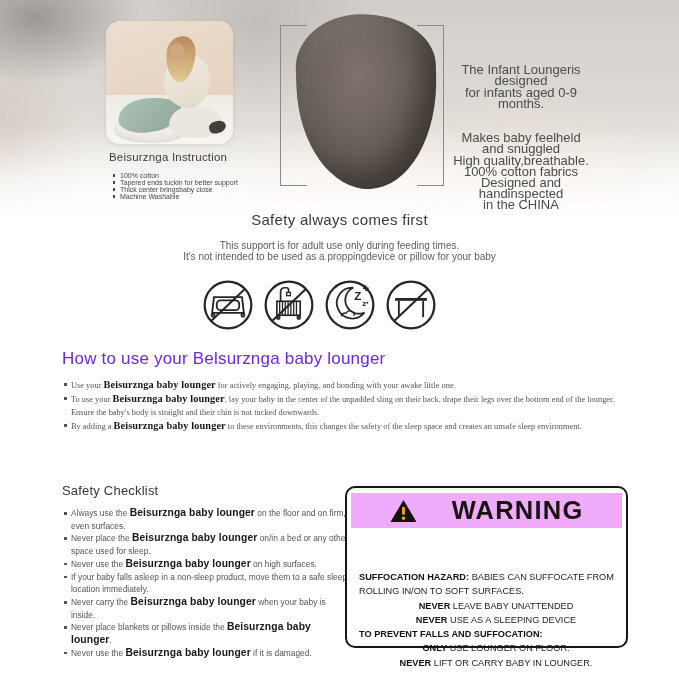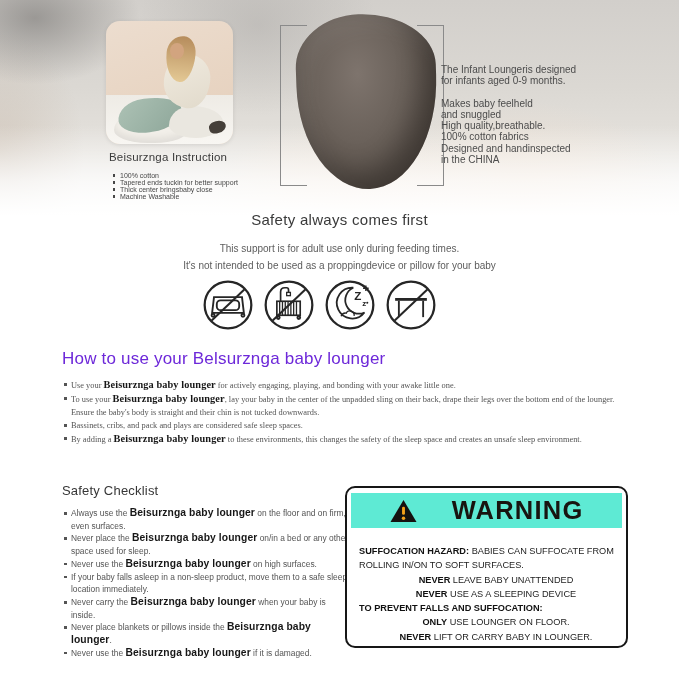--- a/index.html
+++ b/index.html
@@ -47,27 +47,27 @@
       border-top:1px solid #8a8a8a;border-bottom:1px solid #8a8a8a;}
   .bracket-left{left:280px;border-left:1px solid #8a8a8a;}
   .bracket-right{left:417px;border-right:1px solid #8a8a8a;}
 
   .instruction-title{position:absolute;left:109px;top:151px;z-index:3;font-size:11.5px;color:#3b3b3b;letter-spacing:.2px;text-align:right;}
   .instruction-bullets{position:absolute;left:112px;top:172px;z-index:3;margin:0;padding:0;list-style:none;
       font-size:7px;line-height:7px;color:#474747;width:180px;}
   .instruction-bullets li{position:relative;padding-left:8px;}
   .instruction-bullets li::before{content:"";position:absolute;left:1px;top:2.4px;width:2.4px;height:2.4px;background:#474747;}
 
-  .hero-right{position:absolute;left:441px;top:53px;width:160px;z-index:3;
-      font-size:10px;line-height:11.2px;color:#4c4c4c;white-space:pre-line;}
-  .hero-right .blk2{}
+  .hero-right{position:absolute;left:441px;top:53px;width:160px;z-index:3;text-align:center;
+      font-size:13px;line-height:11.2px;color:#4c4c4c;white-space:pre-line;}
+  .hero-right .blk2{margin-top:12px;}
 
   
   .safety-title{position:absolute;left:0;right:0;top:211px;text-align:center;font-size:15px;color:#3a3a3a;letter-spacing:.3px;}
-  .safety-par{position:absolute;left:0;right:0;top:240px;text-align:center;font-size:10px;line-height:17px;
+  .safety-par{position:absolute;left:0;right:0;top:240px;text-align:center;font-size:10px;line-height:11px;
       color:#5d5d5d;white-space:pre-line;}
   .icons{position:absolute;left:200px;top:277px;display:flex;gap:5px;}
   .icons svg{display:block;}
 
   
   .howto-title{position:absolute;left:62px;top:349px;font-size:17px;color:#6d28d9;letter-spacing:.2px;}
   .howto-list{position:absolute;left:63px;top:378px;width:566px;margin:0;padding:0;list-style:none;
       font-size:8.4px;line-height:13px;color:#545454;font-family:Liberation Serif, serif;}
   .howto-list li{position:relative;padding-left:8px;}
   .howto-list li::before{content:"";position:absolute;left:1px;top:5.2px;width:2.6px;height:2.6px;background:#545454;}
@@ -78,21 +78,21 @@
   .checklist{position:absolute;left:63px;top:507px;width:288px;margin:0;padding:0;list-style:none;
       font-size:8.4px;line-height:12.7px;color:#545454;}
   .checklist li{position:relative;padding-left:8px;}
   .checklist li::before{content:"";position:absolute;left:1px;top:5px;width:2.6px;height:2.6px;background:#545454;}
 
   
   .warning-box{position:absolute;left:345px;top:486px;width:283px;height:162px;background:#fff;
       border:2px solid #171717;border-radius:10px;box-sizing:border-box;}
   .warn-header{margin:5px 4px 0 4px;height:35px;display:flex;align-items:center;justify-content:center;gap:11px;}
   .warn-word{font-size:25px;font-weight:bold;color:#181410;letter-spacing:1.2px;transform:scaleX(1.02);}
-  .warn-body{padding:16px 8px 0 12px;font-size:9.2px;line-height:14.3px;color:#1d1d1d;}
+  .warn-body{padding:10px 8px 0 12px;font-size:9.2px;line-height:14.3px;color:#1d1d1d;margin-top:32px;}
   .warn-body .b{font-weight:bold;color:#111;}
   .warn-body .ind{padding-left:15px;text-align:center;}
 </style>
 </head>
 <body>
 
 <div class="page">
 
   <div class="hero">
     <div class="hero-photo">
@@ -181,37 +181,36 @@
         <line x1="43" y1="25.5" x2="43" y2="43"></line>
         <line x1="12.5" y1="46.5" x2="47.5" y2="13.5" stroke-width="2.2"></line>
       </g>
     </svg>
   </div>
 
   <div class="howto-title">How to use your Belsurznga baby lounger</div>
   <ul class="howto-list">
       <li><span>Use your </span><span class="b">Beisurznga baby lounger</span><span> for actively engaging, playing, and bonding with your awake little one.</span></li>
       <li><span>To use your </span><span class="b">Beisurznga baby lounger</span><span>, lay your baby in the center of the unpadded sling on their back, drape their legs over the bottom end of the lounger. Ensure the baby's body is straight and their chin is not tucked downwards.</span></li>
-      <li><span>Bassinets, cribs, and pack and plays are considered safe sleep spaces.</span></li>
       <li><span>By adding a </span><span class="b">Beisurznga baby lounger</span><span> to these environments, this changes the safety of the sleep space and creates an unsafe sleep environment.</span></li>
     </ul>
 
   <div class="checklist-title">Safety Checklist</div>
   <ul class="checklist">
       <li><span>Always use the </span><span class="b">Beisurznga baby lounger</span><span> on the floor and on firm, even surfaces.</span></li>
       <li><span>Never place the </span><span class="b">Beisurznga baby lounger</span><span> on/in a bed or any other space used for sleep.</span></li>
       <li><span>Never use the </span><span class="b">Beisurznga baby lounger</span><span> on high surfaces.</span></li>
       <li><span>If your baby falls asleep in a non-sleep product, move them to a safe sleep location immediately.</span></li>
       <li><span>Never carry the </span><span class="b">Beisurznga baby lounger</span><span> when your baby is inside.</span></li>
       <li><span>Never place blankets or pillows inside the </span><span class="b">Beisurznga baby lounger</span><span>.</span></li>
       <li><span>Never use the </span><span class="b">Beisurznga baby lounger</span><span> if it is damaged.</span></li>
     </ul>
 
   <div class="warning-box">
-    <div class="warn-header" style="background: #5eead4; gap: 36px;">
+    <div class="warn-header" style="background: #f0abfc; gap: 36px;">
       <svg width="27" height="24" viewBox="0 0 28 24">
         <path d="M14 0.5 L27.5 23.5 H0.5 Z" fill="#151210"></path>
         <rect x="12.5" y="7.5" width="3" height="8.5" rx="1.4" fill="#F5A11B"></rect>
         <circle cx="14" cy="19.6" r="1.8" fill="#F5A11B"></circle>
       </svg>
       <span class="warn-word">WARNING</span>
     </div>
     <div class="warn-body">
         <div><span class="b">SUFFOCATION HAZARD:</span><span> BABIES CAN SUFFOCATE FROM</span></div>
         <div><span>ROLLING IN/ON TO SOFT SURFACES.</span></div>

